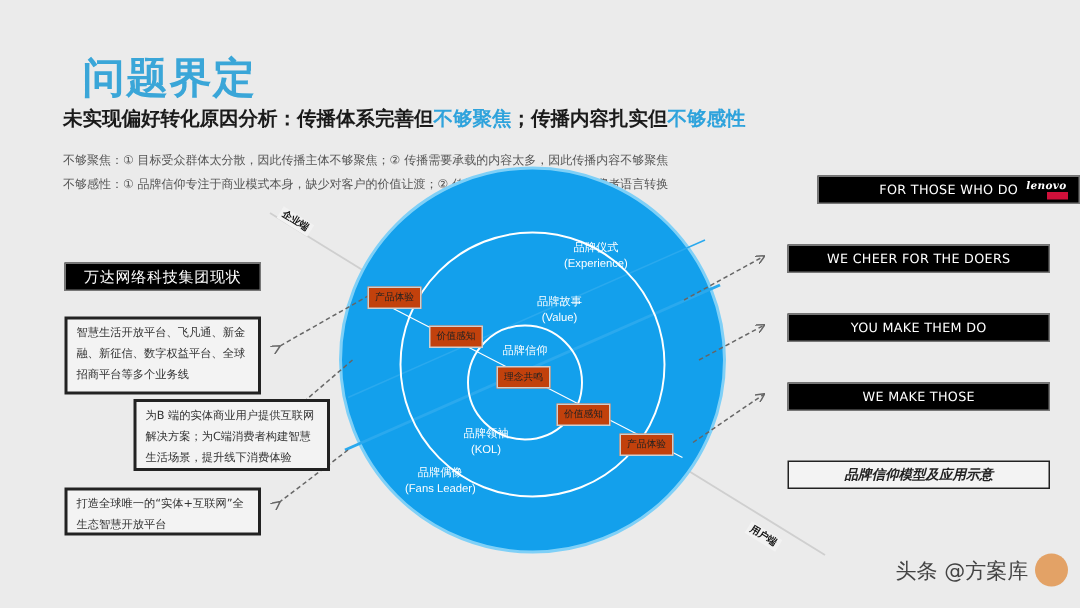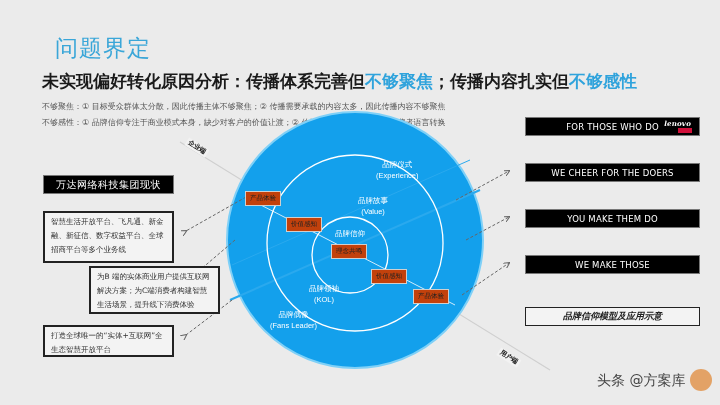--- a/index.html
+++ b/index.html
@@ -5,26 +5,27 @@
     * { margin: 0; padding: 0; box-sizing: border-box; }
     html, body { width: 720px; height: 405px; overflow: hidden; }
     body {
       background: #ebebeb;
       font-family: "DejaVu Sans", "Liberation Sans", sans-serif;
       position: relative;
       color: #333;
     }
     .title {
       position: absolute; left: 55px; top: 33px;
-      font-size: 23px; color: #3aa6d8; letter-spacing: 1px;
+      font-size: 28px; color: #3aa6d8; letter-spacing: 1px;
       font-family: "DejaVu Serif", "Liberation Serif", serif;
+      font-weight: bold;
     }
     .subtitle {
       position: absolute; left: 42px; top: 70px;
-      font-size: 17px; color: #1a1a1a; font-weight: bold;
+      font-size: 13px; color: #1a1a1a; font-weight: bold;
       font-family: "DejaVu Serif", "Liberation Serif", serif;
       white-space: nowrap;
     }
     .subtitle .hl { color: #2fa3dc; }
     .note {
       position: absolute; left: 42px; font-size: 8px; color: #555;
       white-space: nowrap;
     }
     .note.n1 { top: 101px; }
     .note.n2 { top: 117px; }
@@ -42,21 +43,21 @@
       position: absolute; left: 43px; width: 131px;
       border: 2px solid #222; background: #f3f3f3;
       font-size: 7.5px; line-height: 14px; color: #333;
       padding: 2px 6px;
     }
     .lc1 { top: 211px; height: 52px; }
     .lc2 { top: 266px; height: 48px; margin-left: 46px; }
     .lc3 { top: 325px; height: 32px; }
 
     .right-box { left: 525px; width: 175px; height: 19px; font-size: 8.5px; letter-spacing: 0.2px; }
-    .rb1 { top: 117px; }
+    .rb1 { top: 117px; margin-left: 20px; }
     .rb2 { top: 163px; }
     .rb3 { top: 209px; }
     .rb4 { top: 255px; }
     .lenovo-logo {
       position: absolute; right: 4px; top: 2px; width: 40px; height: 14px;
     }
     .lenovo-logo .word {
       position: absolute; right: 4px; top: -1px; font-style: italic; font-weight: bold;
       font-size: 7px; color: #fff; font-family: "DejaVu Serif", serif;
     }

